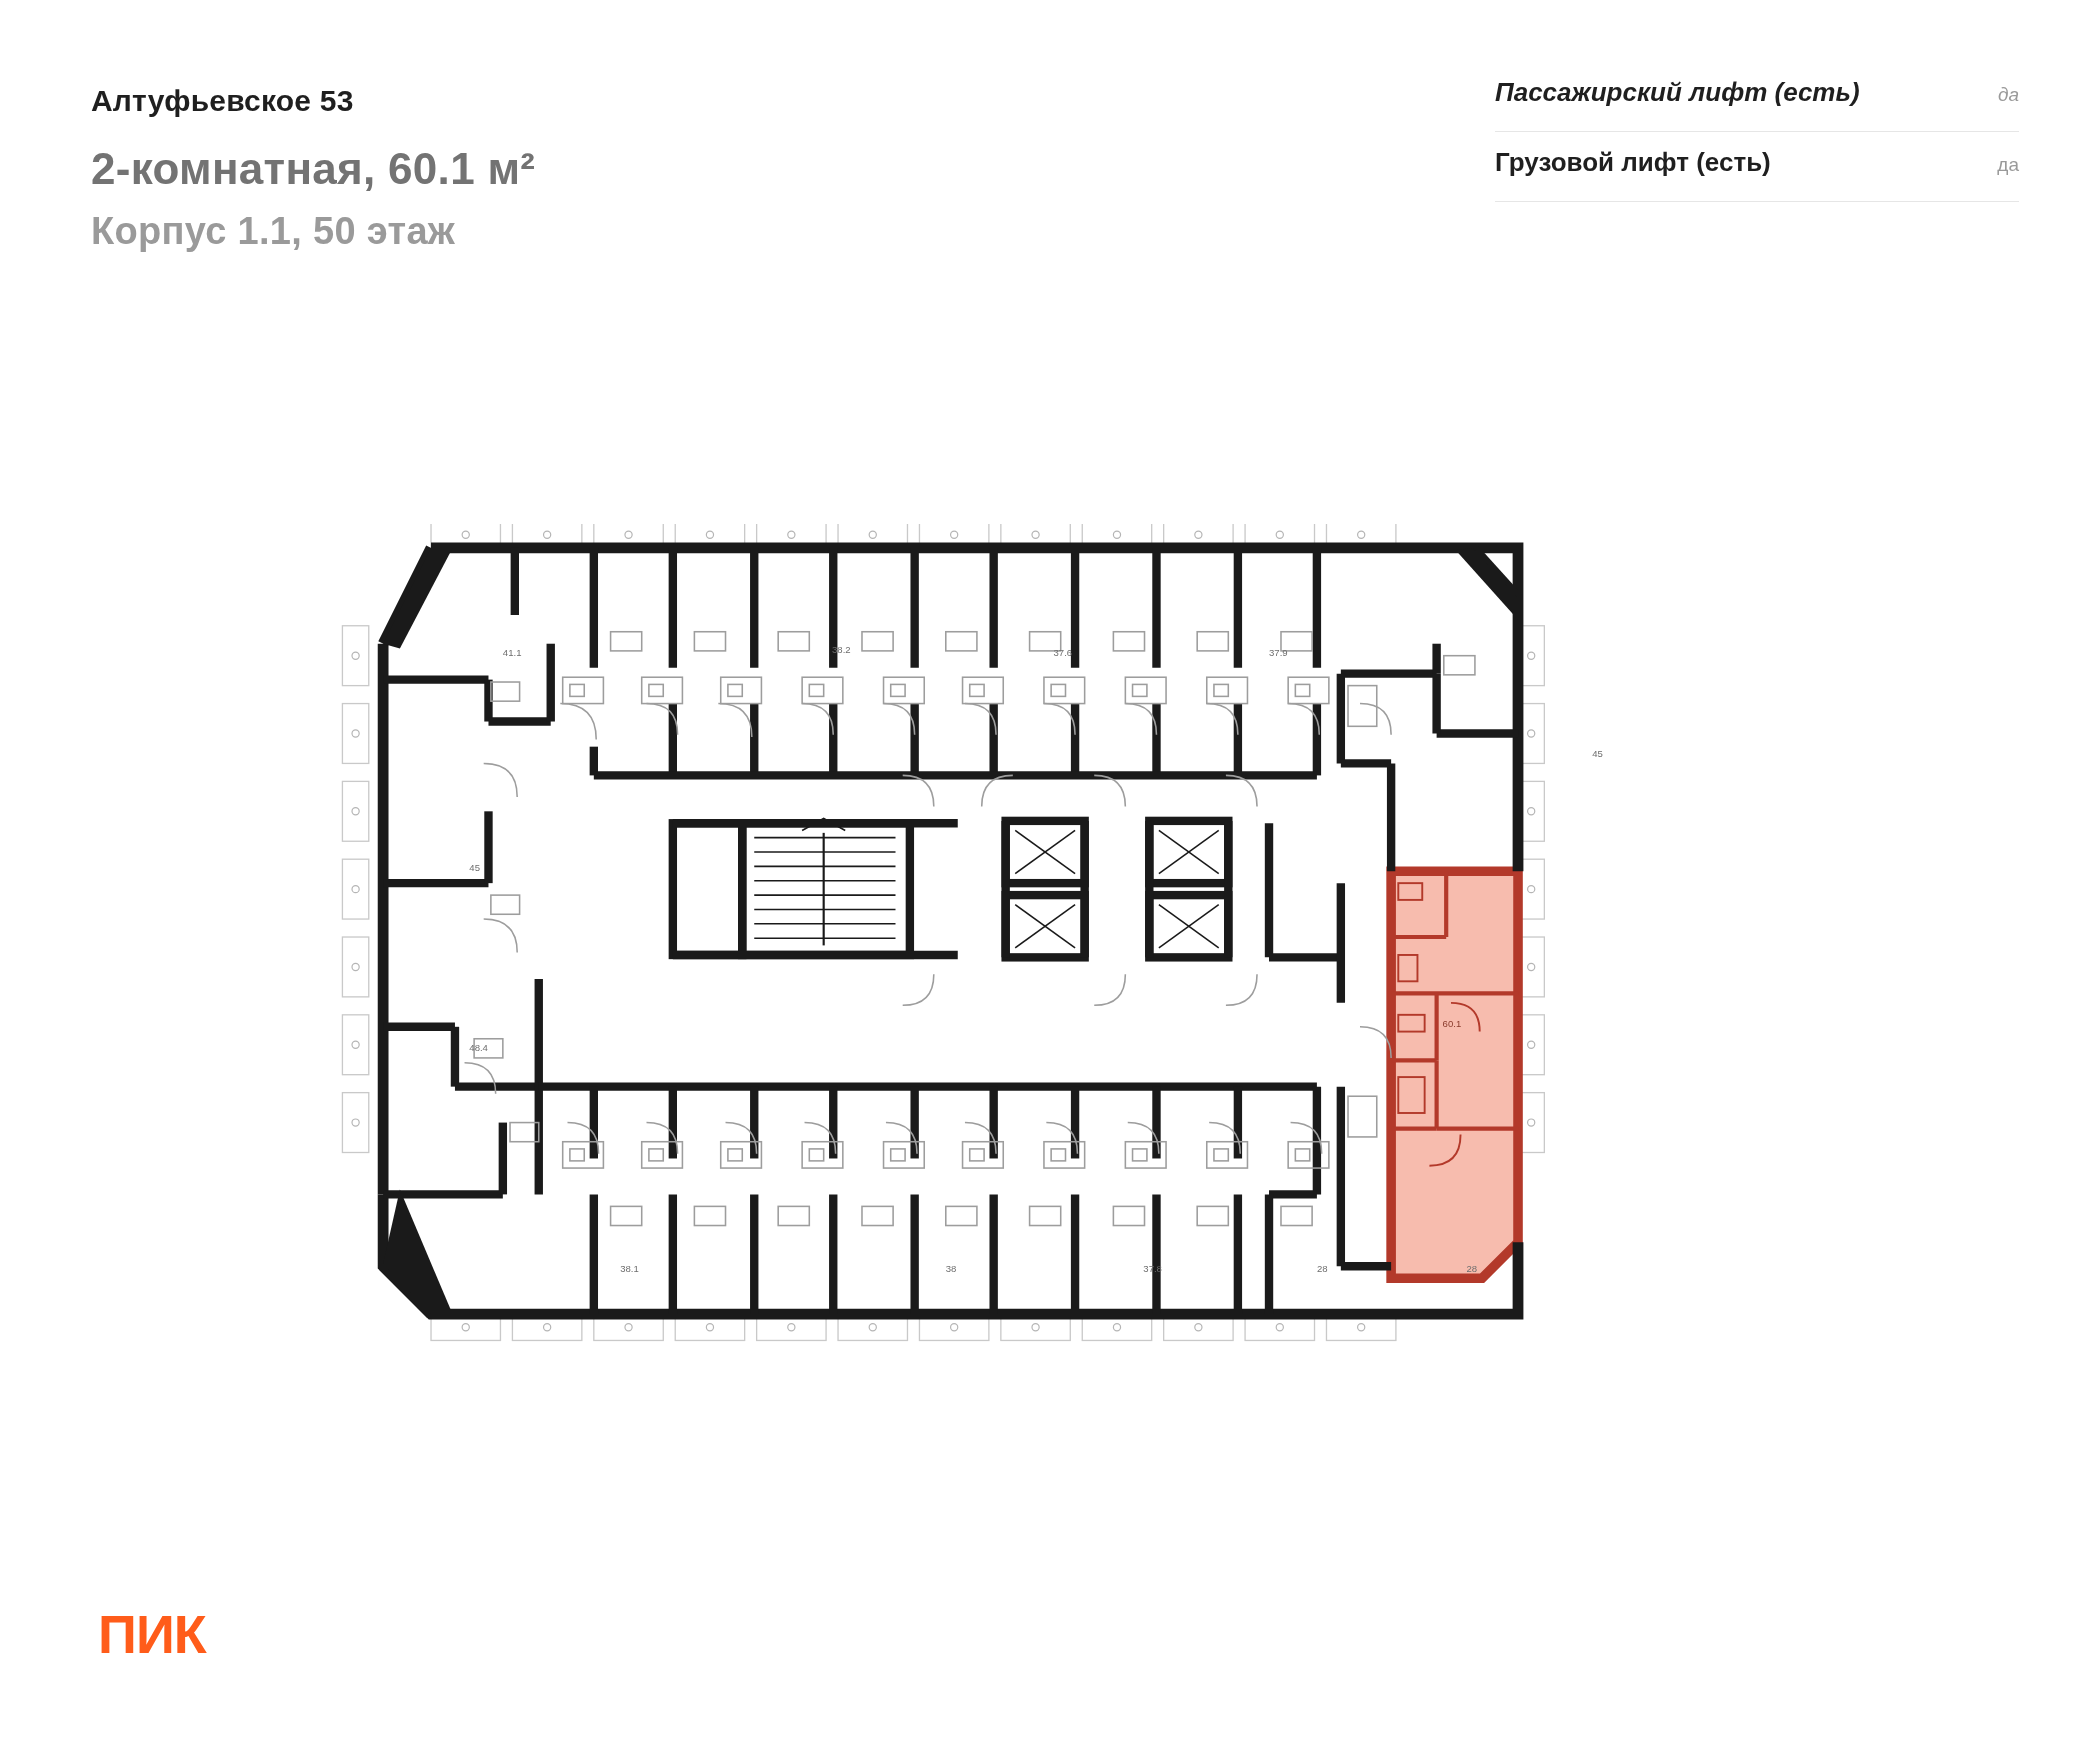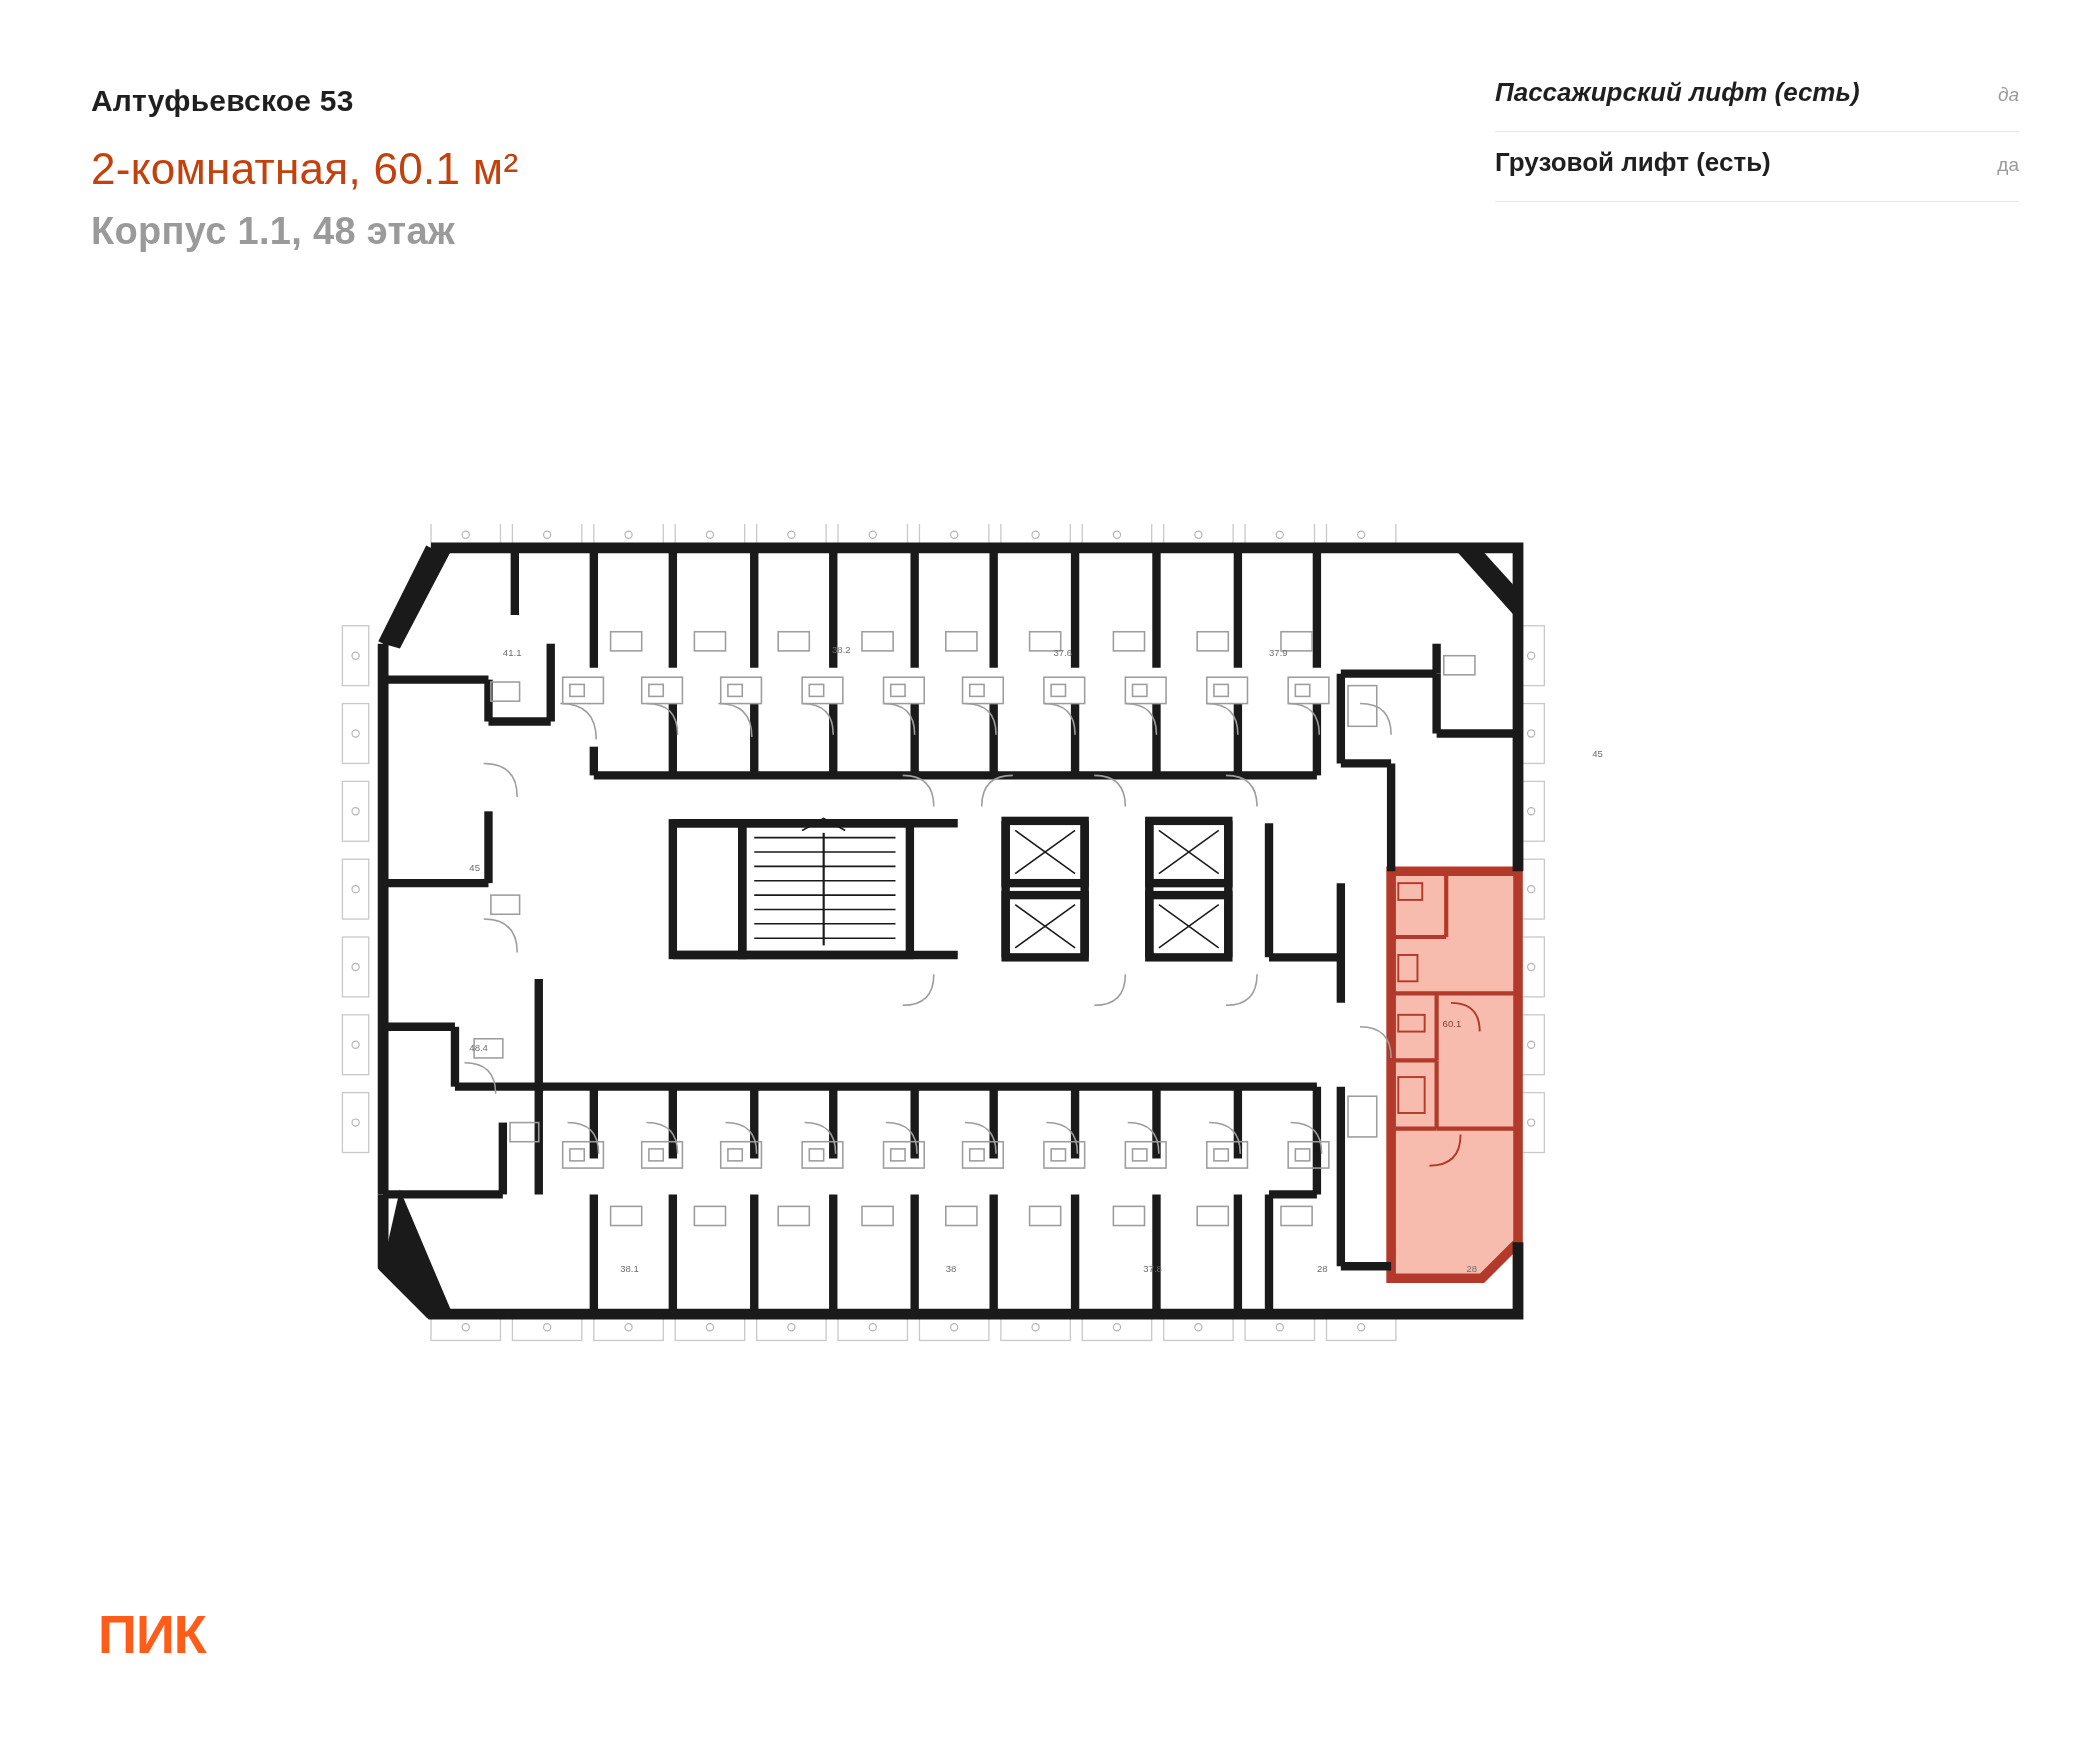--- a/index.html
+++ b/index.html
@@ -32,22 +32,22 @@
   }
   .complex-name {
     font-size: 30px;
     font-weight: bold;
     letter-spacing: 0.2px;
     color: #1f1f1f;
     margin: 0 0 26px 0;
   }
   .flat-title {
     font-size: 44px;
-    font-weight: normal;
-    color: #c2410c;
+    font-weight: bold;
+    color: #737373;
     margin: 0 0 15.7px 0;
     letter-spacing: 0.3px;
   }
   .flat-sub {
     font-size: 38px;
     font-weight: bold;
     color: #9a9a9a;
     margin: 0;
     letter-spacing: 0.3px;
   }
@@ -109,21 +109,21 @@
   }
 </style>
 </head>
 <body>
 
 <div class="header">
 
   <div class="header-left">
     <div class="complex-name">Алтуфьевское 53</div>
     <div class="flat-title">2-комнатная, 60.1 м²</div>
-    <div class="flat-sub">Корпус 1.1, 48 этаж</div>
+    <div class="flat-sub">Корпус 1.1, 50 этаж</div>
   </div>
 
   <div class="header-right">
     <div class="spec-row">
       <span class="spec-label">Пассажирский лифт (есть)</span>
       <span class="spec-value">да</span>
     </div>
     <div class="spec-row">
       <span class="spec-label">Грузовой лифт (есть)</span>
       <span class="spec-value">да</span>

